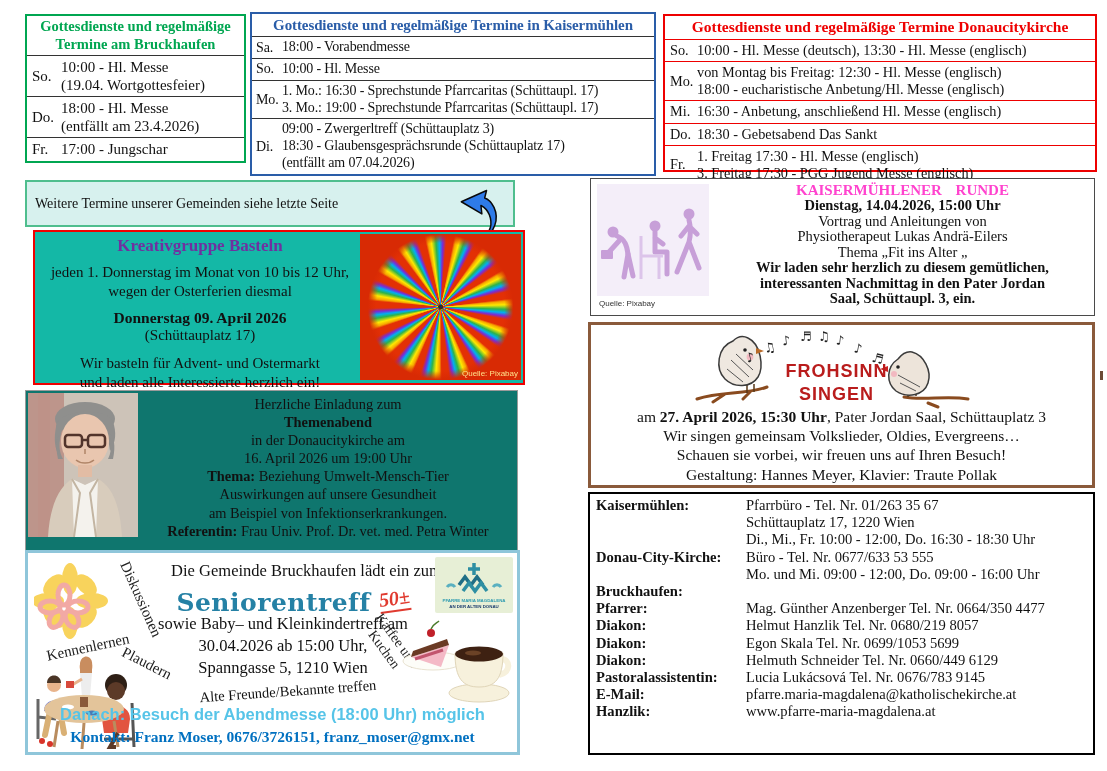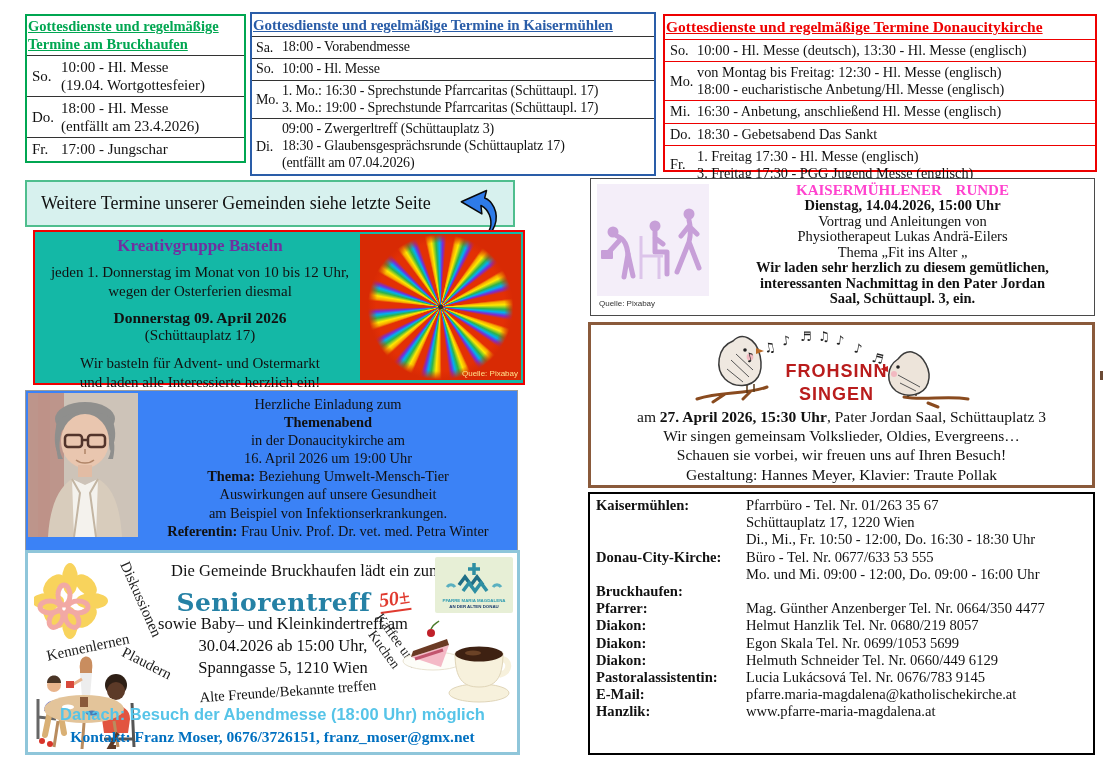--- a/index.html
+++ b/index.html
@@ -2,41 +2,41 @@
 <html><head>
 <meta charset="utf-8">
 <style>
   html,body{margin:0;padding:0;background:#fff;}
   #canvas{position:relative;width:1107px;height:771px;background:#ffffff;overflow:hidden;
           font-family:"Liberation Serif",serif;color:#111;}
   .abs{position:absolute;}
 
   
   .schedbox{position:absolute;background:#fff;box-sizing:border-box;}
-  .schedbox .stitle{font-weight:bold;text-align:left;padding:2px 1px;line-height:1.22;border-bottom:1.6px solid #333;text-decoration:underline;}
+  .schedbox .stitle{font-weight:bold;text-align:center;padding:2px 1px;line-height:1.22;border-bottom:1.6px solid #333;}
   .srow{display:flex;align-items:center;}
   .srow + .srow{border-top:1.6px solid #333;}
   .day{flex:0 0 32px;padding-left:5px;box-sizing:border-box;}
   .cell{flex:1;padding:2px 2px;line-height:1.2;}
   #box-bruckhaufen{left:25px;top:14px;width:221px;height:149px;border:2.5px solid #00A651;}
   #box-bruckhaufen .stitle{color:#00A651;font-size:14.5px;}
   #box-bruckhaufen .srow{font-size:15px;}
   #box-kaisermuehlen{left:250px;top:12px;width:406px;height:164px;border:2.5px solid #2A5DA8;}
   #box-kaisermuehlen .stitle{color:#2A5DA8;font-size:15px;letter-spacing:-0.1px;}
   #box-kaisermuehlen .srow{font-size:14px;letter-spacing:-0.15px;}
   #box-kaisermuehlen .day{flex:0 0 28px;padding-left:4px;}
   #box-donaucity{left:663px;top:14px;width:434px;height:158px;border:2.5px solid #EE0000;}
   #box-donaucity .stitle{color:#EE0000;font-size:15.5px;border-color:#EE0000;}
   #box-donaucity .srow{font-size:14.3px;}
   #box-donaucity .srow + .srow{border-color:#EE0000;}
   #box-donaucity .day{flex:0 0 30px;padding-left:5px;}
 
   
   #banner{left:25px;top:180px;width:490px;height:47px;background:#D7F1EE;border:2.5px solid #4FBE8E;
-          box-sizing:border-box;display:flex;align-items:center;padding-left:14px;font-size:18px;overflow:visible;}
+          box-sizing:border-box;display:flex;align-items:center;padding-left:8px;font-size:14px;overflow:visible;}
   #banner .arrow{position:absolute;right:4px;top:2px;width:58px;height:56px;}
 
   
   #kreativ{left:25px;top:230px;width:492px;height:155px;border:2.5px solid #EE0000;box-sizing:border-box;background:#14b8a6;margin-left:8px;}
   #kreativ .ktext{position:absolute;left:2px;top:4px;width:326px;text-align:center;}
   #kreativ .ktitle{font-size:17px;font-weight:bold;color:#7030A0;margin-bottom:7px;}
   #kreativ .kline{font-size:15px;line-height:18.5px;}
   #kreativ .kdate{font-size:15.5px;font-weight:bold;margin-top:9px;}
   #kreativ .kloc{font-size:15px;}
   #kreativ .kgap{margin-top:10px;}
@@ -56,21 +56,21 @@
   #runde .rbold{font-weight:bold;}
 
   
   #frohsinn{left:588px;top:322px;width:507px;height:166px;border:3px solid #8A5A3B;box-sizing:border-box;background:#fff;}
   #frohsinn .note{position:absolute;font-size:13px;color:#222;font-family:"DejaVu Sans",sans-serif;}
   #frohsinn .flogo{position:absolute;left:170px;width:151px;text-align:center;color:#b91c1c;
        font-family:"Liberation Sans",sans-serif;font-weight:bold;font-size:18px;letter-spacing:1px;}
   #frohsinn .ftext{position:absolute;left:0;right:0;top:82px;text-align:center;font-size:15.5px;line-height:19.2px;}
 
   
-  #themenabend{left:25px;top:390px;width:493px;height:191px;border:1.5px solid #9a9a9a;box-sizing:border-box;background:#3b82f6;}
+  #themenabend{left:25px;top:390px;width:493px;height:191px;border:1.5px solid #9a9a9a;box-sizing:border-box;background:#0f766e;}
   #themenabend .ttext{position:absolute;left:114px;top:4px;width:376px;text-align:center;font-size:14.4px;line-height:18.1px;}
   .b{font-weight:bold;}
 
   
   #senior{left:25px;top:550px;width:495px;height:205px;border:3px solid #8FC6DA;box-sizing:border-box;background:#fff;}
   #senior .sintro{position:absolute;left:126px;top:8px;width:305px;text-align:center;font-size:16.5px;}
   #senior .stitle2{position:absolute;left:110px;top:34px;width:310px;text-align:center;}
   #senior .sname{font-family:"DejaVu Serif",serif;font-weight:bold;font-size:25px;color:#2581A5;letter-spacing:0.5px;}
   #senior .sage{display:inline-block;color:#E03A2F;font-weight:bold;font-style:italic;font-size:20px;
         transform:rotate(-8deg);margin-left:8px;border-bottom:2px solid #E03A2F;vertical-align:6px;}
@@ -397,21 +397,21 @@
     <div class="sdanach">Danach: Besuch der Abendmesse (18:00 Uhr) möglich</div>
     <div class="skontakt">Kontakt: Franz Moser, 0676/3726151, franz_moser@gmx.net</div>
   </div>
 
   <div class="abs" id="contactbox">
     <div class="cgroup">
       <div class="clabel">Kaisermühlen:</div>
       <div class="clines">
         <div>Pfarrbüro - Tel. Nr. 01/263 35 67</div>
         <div>Schüttauplatz 17, 1220 Wien</div>
-        <div>Di., Mi., Fr. 10:50 - 12:00, Do. 16:30 - 18:30 Uhr</div>
+        <div>Di., Mi., Fr. 10:00 - 12:00, Do. 16:30 - 18:30 Uhr</div>
       </div>
     </div>
     <div class="cgroup">
       <div class="clabel">Donau-City-Kirche:</div>
       <div class="clines">
         <div>Büro - Tel. Nr. 0677/633 53 555</div>
         <div>Mo. und Mi. 09:00 - 12:00, Do. 09:00 - 16:00 Uhr</div>
       </div>
     </div>
     <div class="cgroup">

